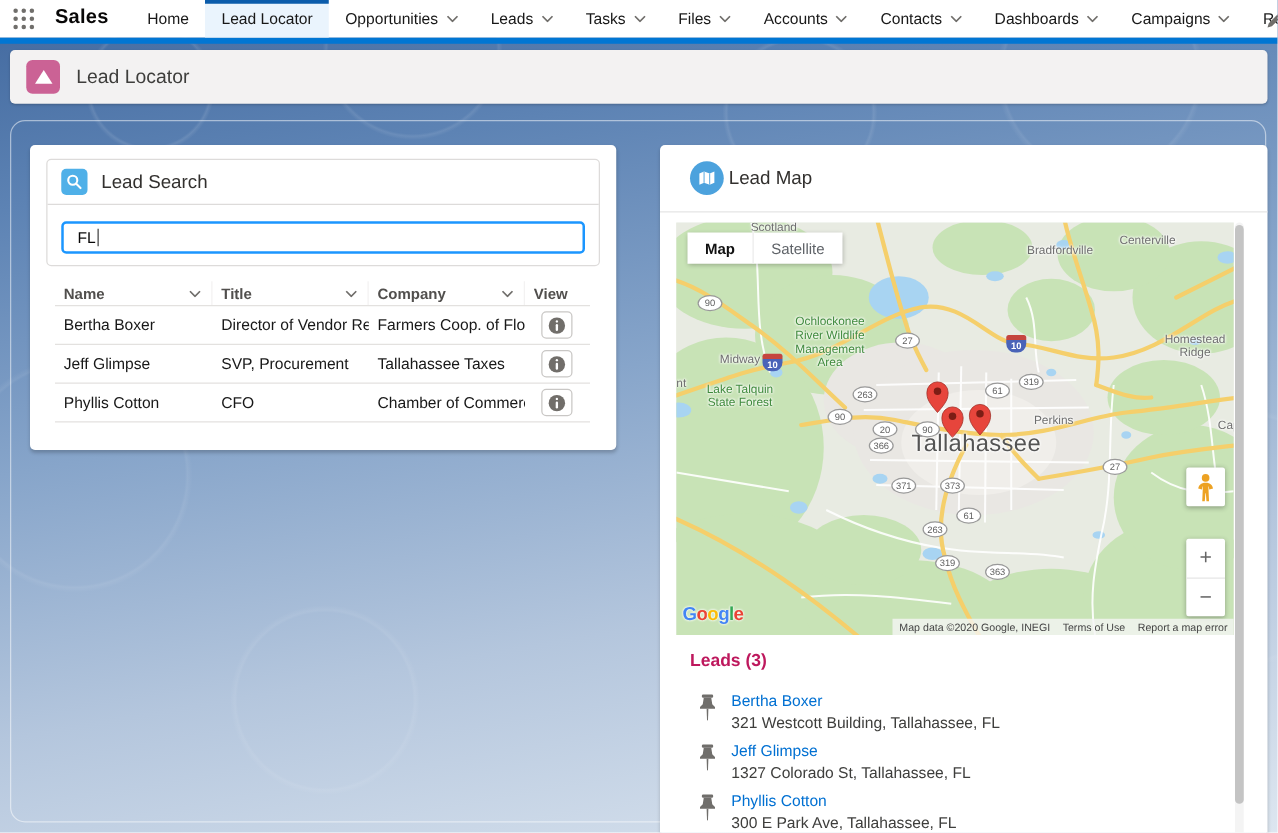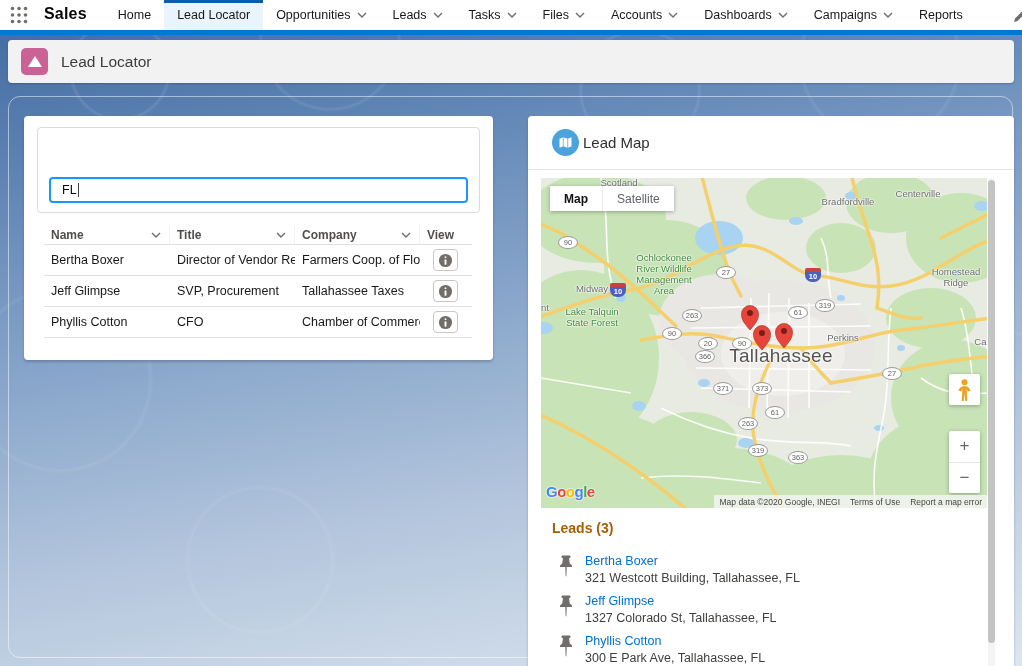--- a/index.html
+++ b/index.html
@@ -85,21 +85,21 @@
   .gl0,.gl3{color:#4285F4}.gl1,.gl5{color:#EA4335}.gl2{color:#FBBC05}.gl4{color:#34A853}
   #attr { position:absolute; right:0; bottom:0; height:13px; display:flex; align-items:center; background:rgba(245,245,245,.8); font-size:8.5px; color:#444; }
   #attr span { padding:0 5px; white-space:nowrap; }
   #attr .attr-link { cursor:pointer; }
 
   
   #card-scroll { position:absolute; left:460px; top:62px; width:7px; height:522px; background:#f4f4f4; border-radius:4px; }
   #card-scroll .thumb { position:absolute; left:0; top:2px; width:7px; height:463px; background:#c4c4c4; border-radius:4px; cursor:pointer; }
 
   
-  #leads-heading { position:absolute; left:24px; top:404px; font-size:14px; font-weight:bold; color:#a16207; }
+  #leads-heading { position:absolute; left:24px; top:404px; font-size:14px; font-weight:bold; color:#be185d; }
   .lead-item { position:absolute; left:30px; width:400px; display:flex; }
   .lead-item .pin { flex:0 0 16px; margin-top:1px; }
   .lead-item .lt { margin-left:11px; }
   .lead-name { font-size:12.5px; color:#0070d2; cursor:pointer; margin-bottom:3px; }
   .lead-addr { font-size:12.5px; color:#3e3e3c; }
 </style>
 </head>
 <body>
 
 <div id="bg-swirls"></div>
@@ -150,20 +150,26 @@
           <path d="M1,1 L5,5 L9,1" fill="none" stroke="#706e6b" stroke-width="1.4"></path>
         </svg>
       </div>
     <div class="tab">
         <span>Accounts</span>
         <svg class="chev" viewBox="0 0 10 6">
           <path d="M1,1 L5,5 L9,1" fill="none" stroke="#706e6b" stroke-width="1.4"></path>
         </svg>
       </div>
     <div class="tab">
+        <span>Contacts</span>
+        <svg class="chev" viewBox="0 0 10 6">
+          <path d="M1,1 L5,5 L9,1" fill="none" stroke="#706e6b" stroke-width="1.4"></path>
+        </svg>
+      </div>
+    <div class="tab">
         <span>Dashboards</span>
         <svg class="chev" viewBox="0 0 10 6">
           <path d="M1,1 L5,5 L9,1" fill="none" stroke="#706e6b" stroke-width="1.4"></path>
         </svg>
       </div>
     <div class="tab">
         <span>Campaigns</span>
         <svg class="chev" viewBox="0 0 10 6">
           <path d="M1,1 L5,5 L9,1" fill="none" stroke="#706e6b" stroke-width="1.4"></path>
         </svg>
@@ -183,20 +189,29 @@
   <div class="header-icon">
       <div class="tri"></div>
     </div>
   <div class="header-title">Lead Locator</div>
 </div>
 
 <div id="region-outline"></div>
 
 <div class="card" id="search-card">
   <div id="search-panel">
+    <div class="panel-head">
+      <div class="sq-icon">
+        <svg width="13" height="13" viewBox="0 0 14 14">
+            <circle cx="5.6" cy="5.6" r="3.9" fill="none" stroke="#fff" stroke-width="1.8"></circle>
+            <line x1="8.6" y1="8.6" x2="12.3" y2="12.3" stroke="#fff" stroke-width="1.8" stroke-linecap="round"></line>
+          </svg>
+      </div>
+      <div class="panel-title">Lead Search</div>
+    </div>
     <div class="search-input">
       <span>FL</span>
         <span class="caret-bar"></span>
     </div>
   </div>
 
   <div id="results-table">
     <div class="thead">
       <div class="th c-name">
           <span>Name</span>

